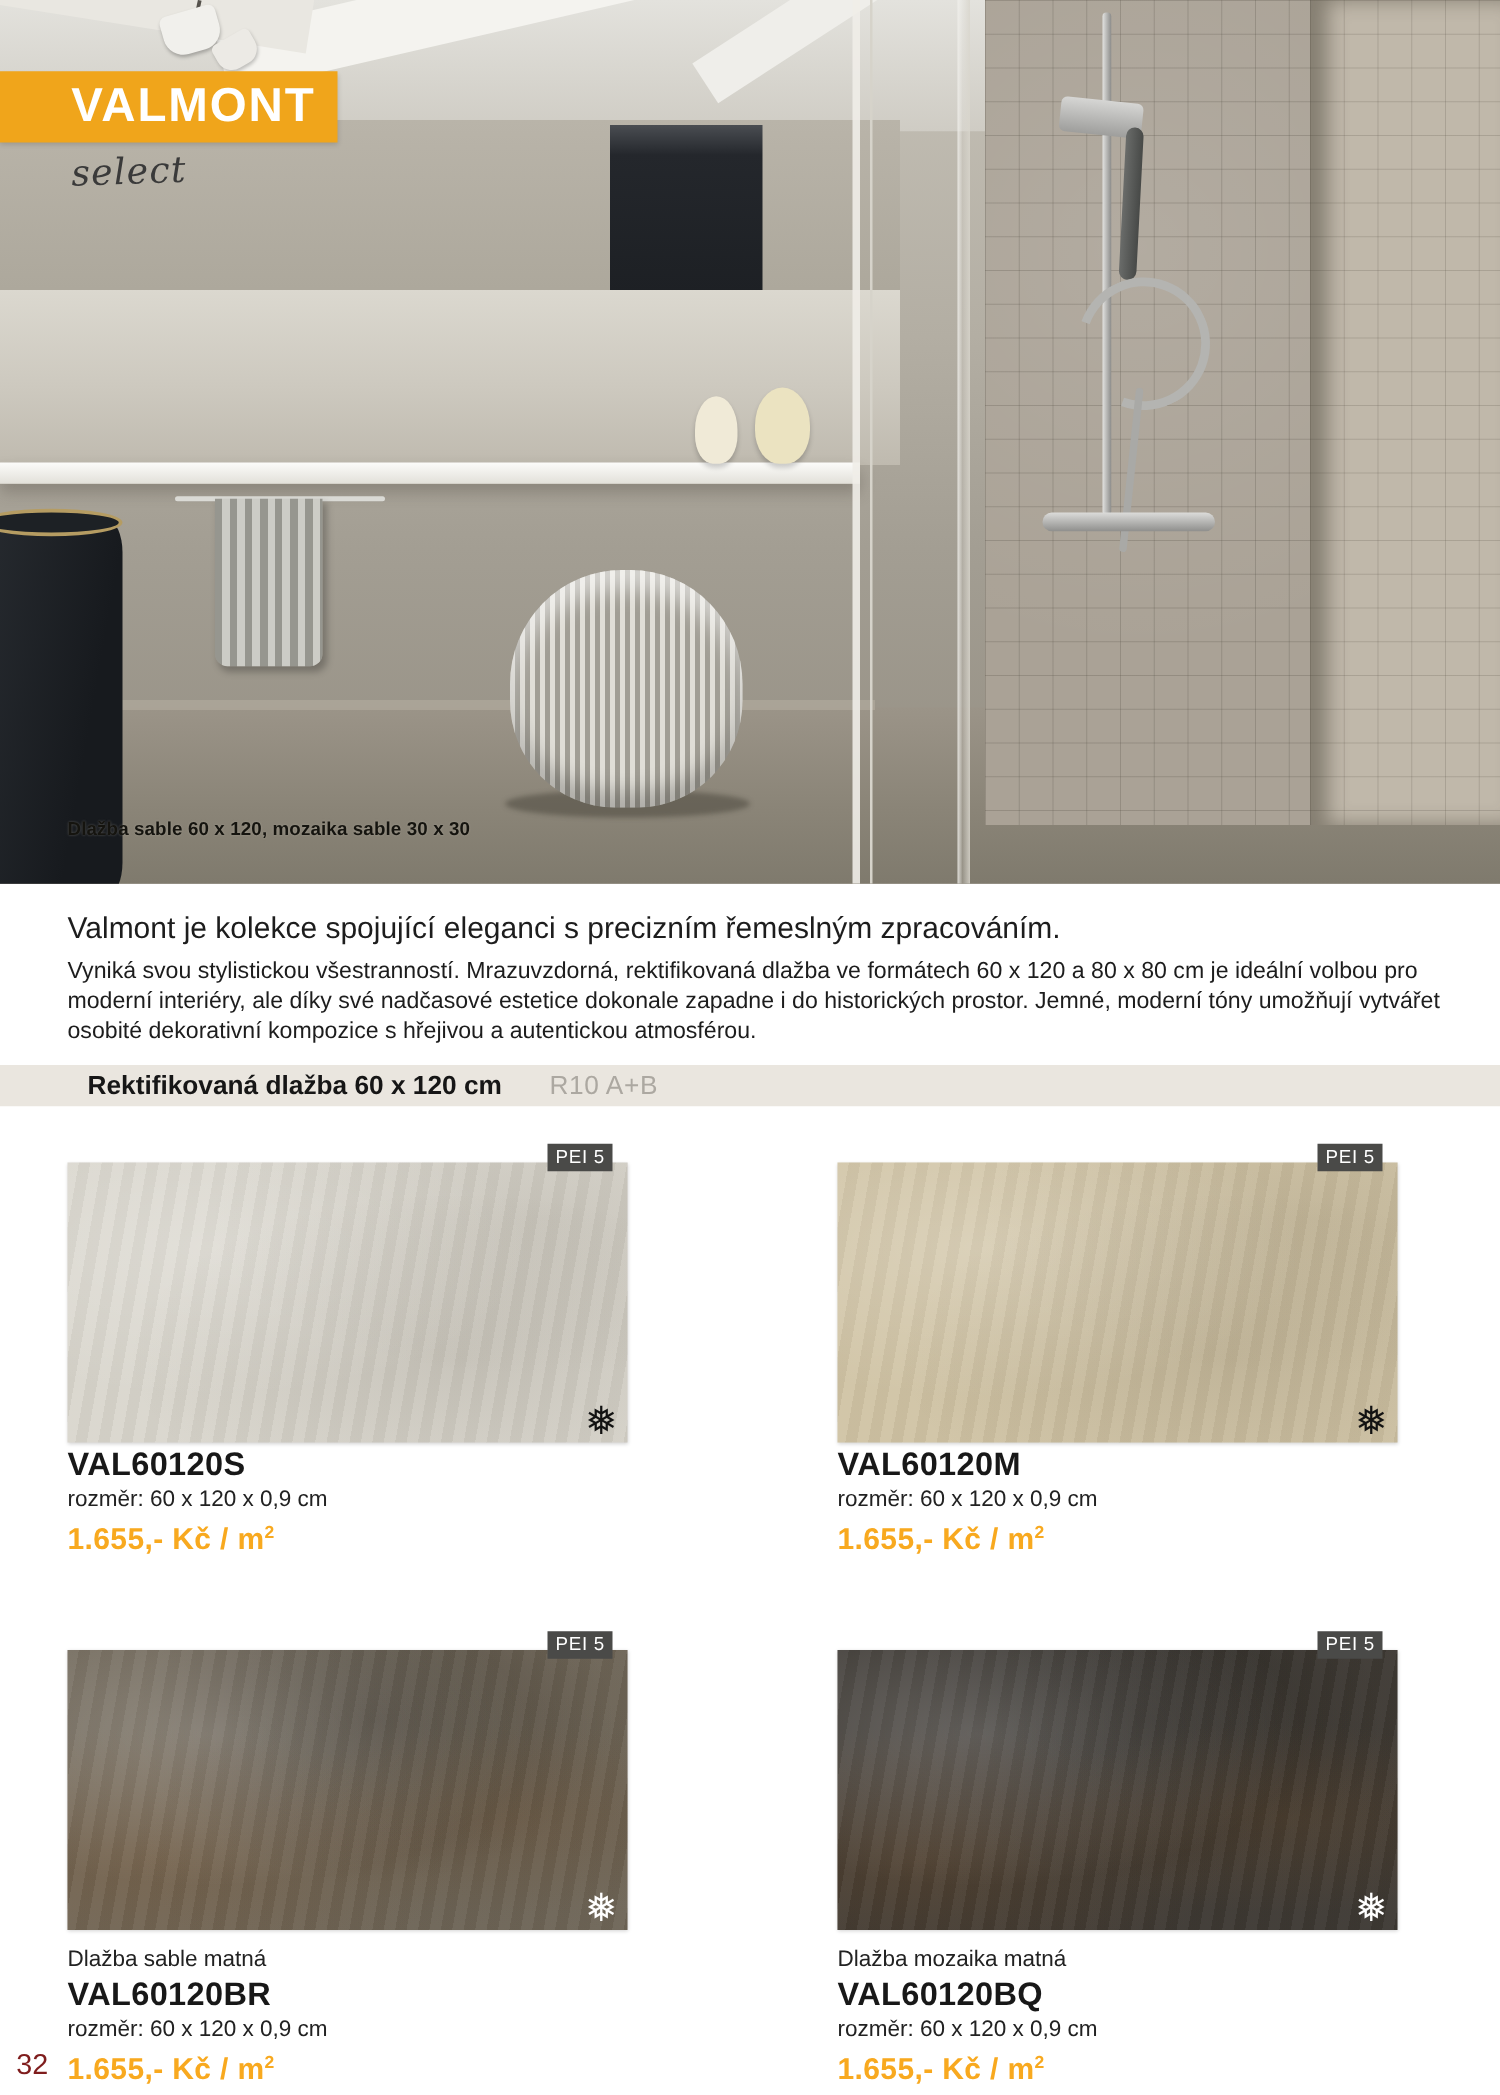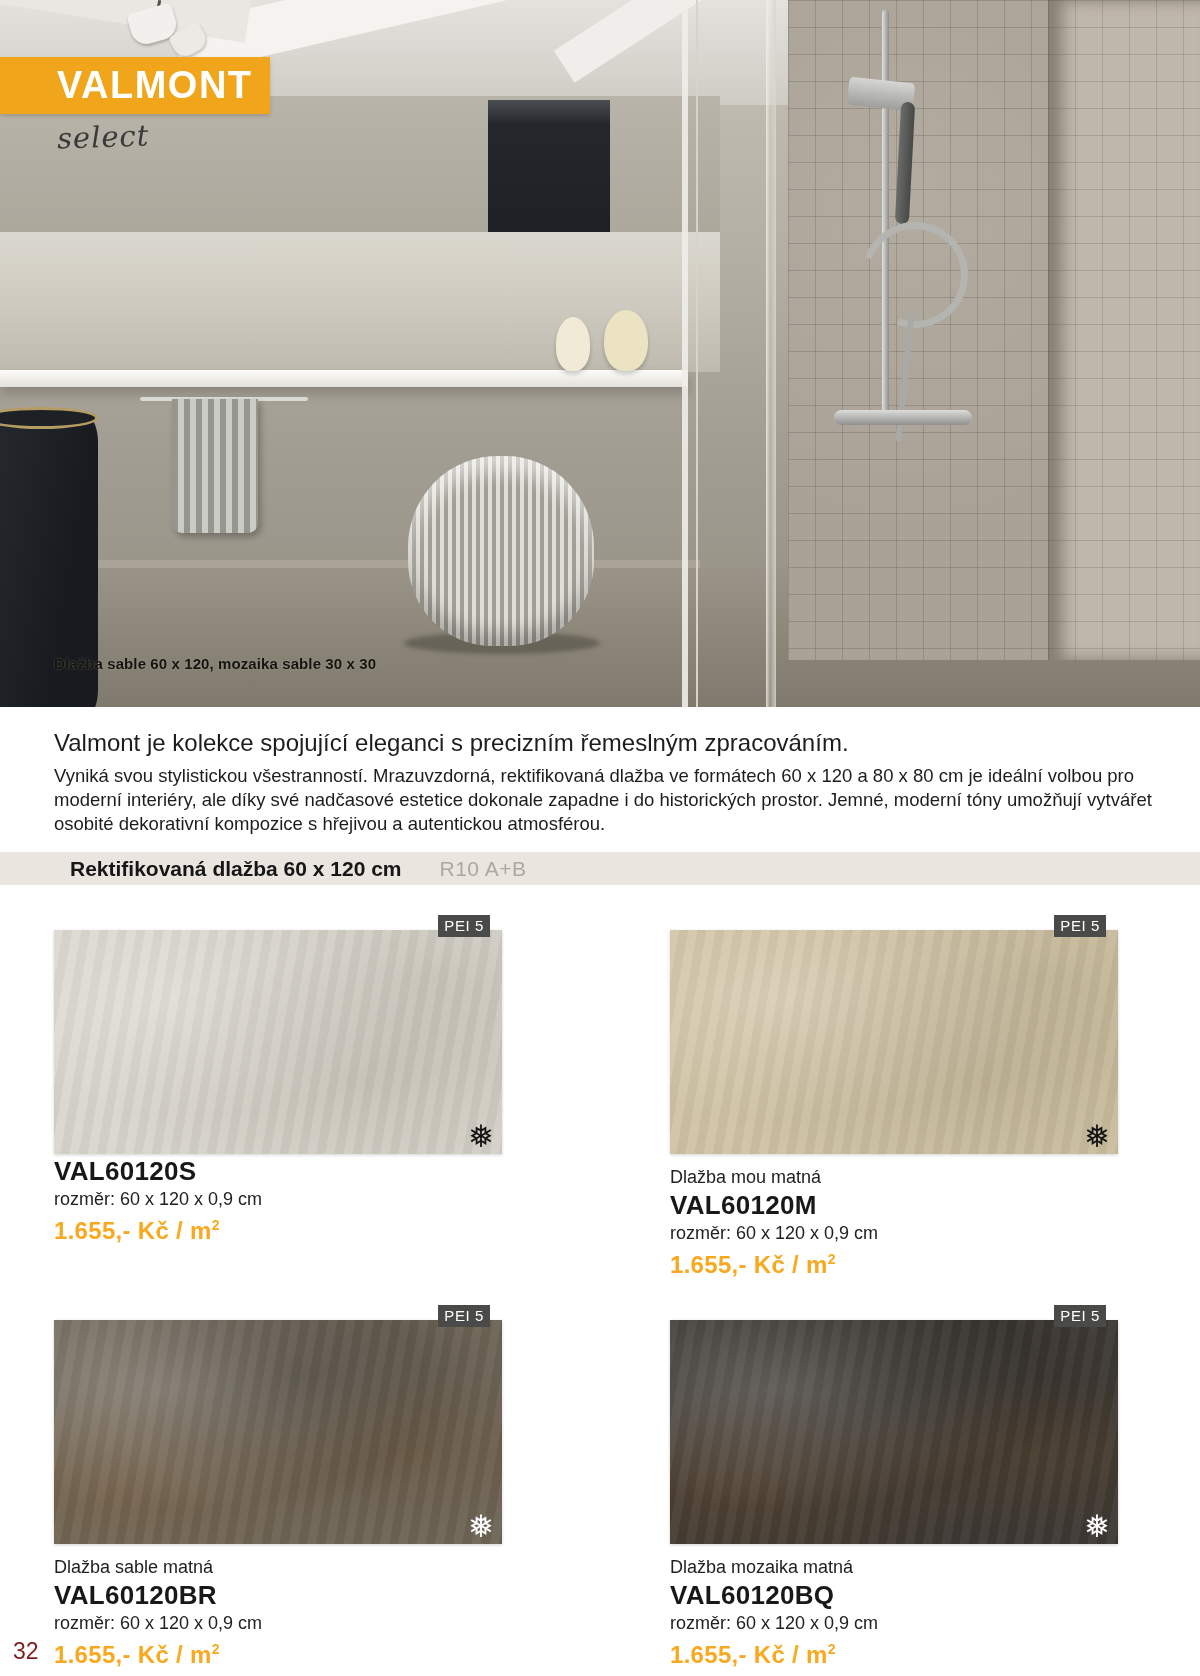--- a/index.html
+++ b/index.html
@@ -188,21 +188,20 @@
     <div class="pcode">VAL60120S</div>
     <div class="psize">rozměr: 60 x 120 x 0,9 cm</div>
     <div class="pprice" style="color: rgb(248, 169, 31);"><span>1.655,- Kč / m</span><sup>2</sup></div>
   </div>
 
   <div class="card pos2">
     <div class="tile" style="background-color: rgb(208, 195, 164);">
       <div class="pei-badge">PEI 5</div>
       <div class="frost" style="color: rgb(18, 18, 18);">❅</div>
     </div>
-    <div class="pname">Dlažba mou matná</div>
     <div class="pcode">VAL60120M</div>
     <div class="psize">rozměr: 60 x 120 x 0,9 cm</div>
     <div class="pprice" style="color: rgb(248, 169, 31);"><span>1.655,- Kč / m</span><sup>2</sup></div>
   </div>
 
   <div class="card pos3">
     <div class="tile tex-rust" style="background-color: rgb(110, 101, 87);">
       <div class="pei-badge">PEI 5</div>
       <div class="frost" style="color: rgb(255, 255, 255);">❅</div>
     </div>

